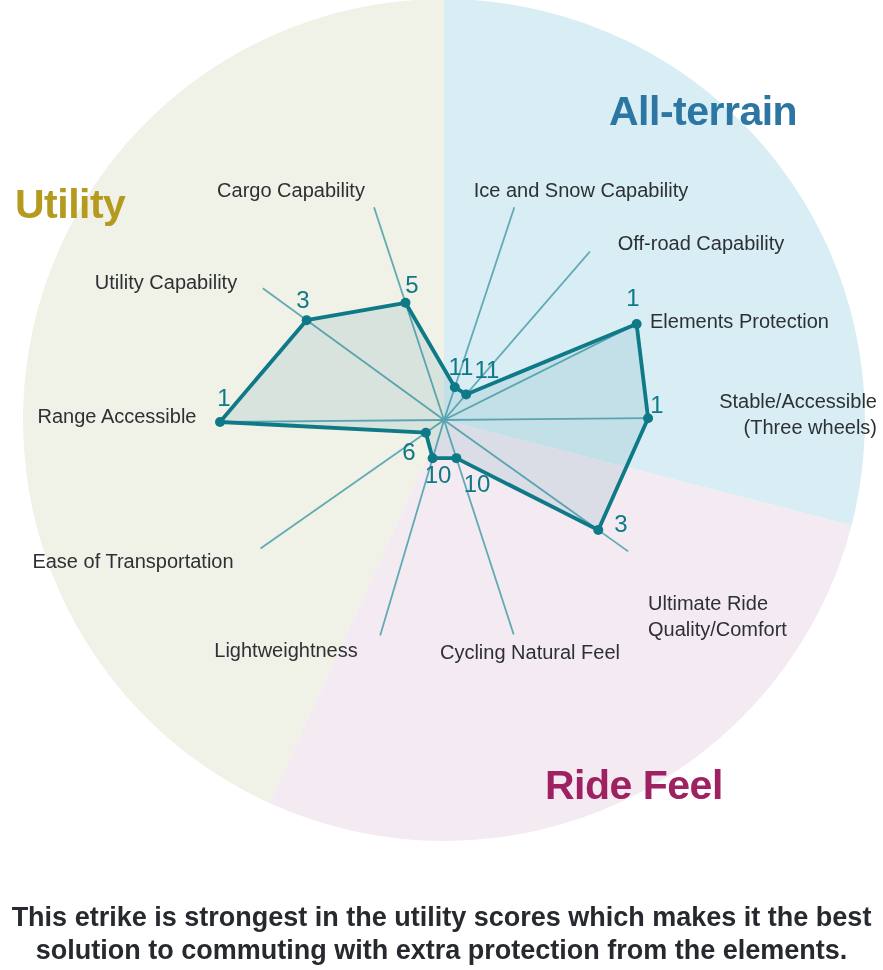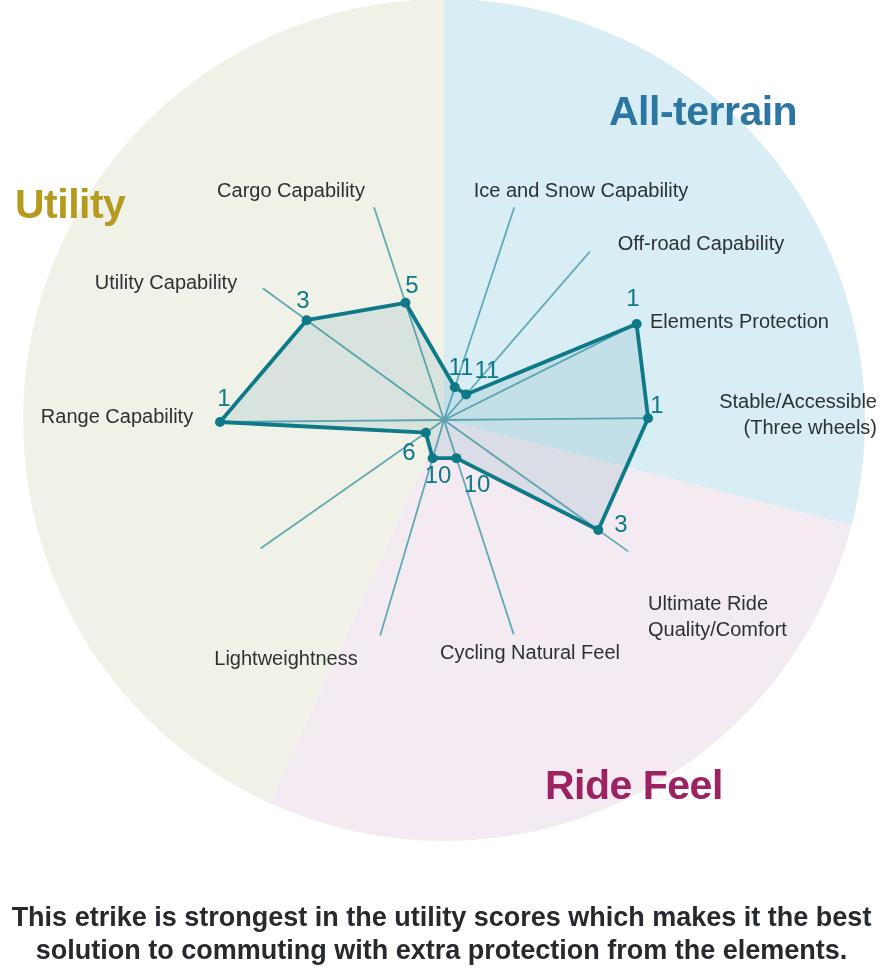--- a/index.html
+++ b/index.html
@@ -53,24 +53,25 @@
       <div class="axis-label" style="color: rgb(45, 49, 52); left: 650px; top: 321px; text-align: left; transform: translate(0px, -50%);">Elements Protection</div>
       <div class="axis-value" style="color: rgb(14, 121, 135); left: 633px; top: 298px;">1</div>
       <div class="axis-label" style="color: rgb(45, 49, 52); left: 877px; top: 414px; text-align: right; transform: translate(-100%, -50%);">Stable/Accessible
 (Three wheels)</div>
       <div class="axis-value" style="color: rgb(14, 121, 135); left: 657px; top: 405px;">1</div>
       <div class="axis-label" style="color: rgb(45, 49, 52); left: 648px; top: 616px; text-align: left; transform: translate(0px, -50%);">Ultimate Ride
 Quality/Comfort</div>
       <div class="axis-value" style="color: rgb(14, 121, 135); left: 621px; top: 524px;">3</div>
       <div class="axis-label" style="color: rgb(45, 49, 52); left: 530px; top: 652px; text-align: center; transform: translate(-50%, -50%);">Cycling Natural Feel</div>
       <div class="axis-value" style="color: rgb(14, 121, 135); left: 477px; top: 484px;">10</div>
-      <div class="axis-label" style="color: rgb(45, 49, 52); left: 286px; top: 650px; text-align: center; transform: translate(-50%, -50%); margin-top: 8px;">Lightweightness</div>
+      <div class="axis-label" style="color: rgb(45, 49, 52); left: 286px; top: 650px; text-align: center; transform: translate(-50%, -50%);">Lightweightness</div>
       <div class="axis-value" style="color: rgb(14, 121, 135); left: 438px; top: 475px;">10</div>
+      <div class="axis-label" style="color: rgb(45, 49, 52); left: 133px; top: 561px; text-align: center; transform: translate(-50%, -50%);">Ease of Transportation</div>
       <div class="axis-value" style="color: rgb(14, 121, 135); left: 409px; top: 452px;">6</div>
-      <div class="axis-label" style="color: rgb(45, 49, 52); left: 117px; top: 416px; text-align: center; transform: translate(-50%, -50%);">Range Capability</div>
+      <div class="axis-label" style="color: rgb(45, 49, 52); left: 117px; top: 416px; text-align: center; transform: translate(-50%, -50%);">Range Accessible</div>
       <div class="axis-value" style="color: rgb(14, 121, 135); left: 224px; top: 398px;">1</div>
       <div class="axis-label" style="color: rgb(45, 49, 52); left: 166px; top: 282px; transform: translate(-50%, -50%);">Utility Capability</div>
       <div class="axis-value" style="color: rgb(14, 121, 135); left: 303px; top: 300px;">3</div>
       <div class="axis-label" style="color: rgb(45, 49, 52); left: 291px; top: 190px; text-align: center; transform: translate(-50%, -50%);">Cargo Capability</div>
       <div class="axis-value" style="color: rgb(14, 121, 135); left: 412px; top: 285px;">5</div>
       <div class="sector-title" style="color: rgb(43, 118, 162); left: 609px; top: 88px;">All-terrain</div>
       <div class="sector-title" style="color: rgb(158, 33, 97); left: 545px; top: 762px;">Ride Feel</div>
       <div class="sector-title" style="color: rgb(181, 154, 32); left: 15px; top: 181px;">Utility</div>
     </div>
   <div class="caption"><span>This etrike is strongest in the utility scores which makes it the best</span><br>

